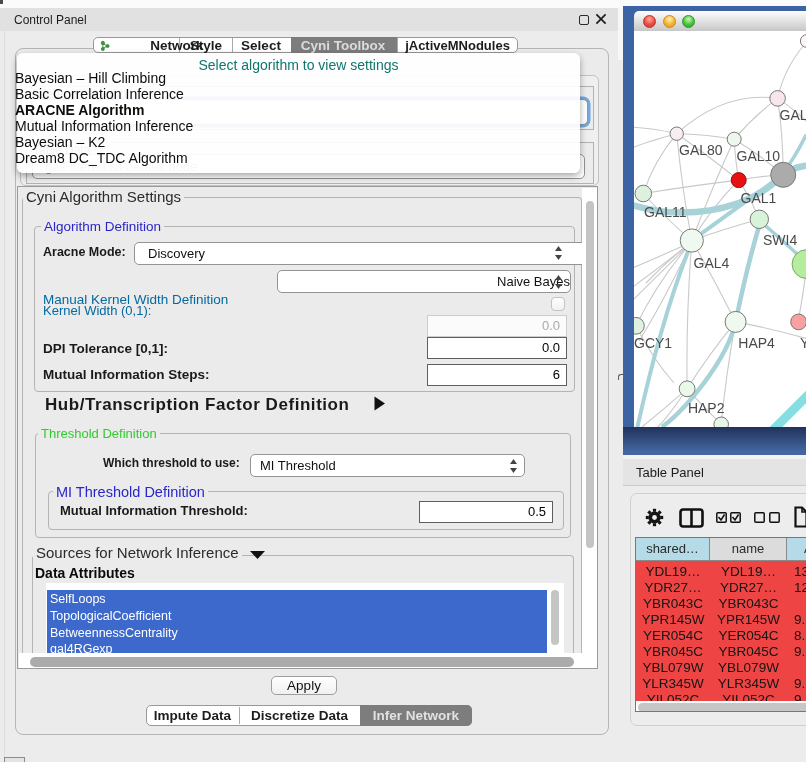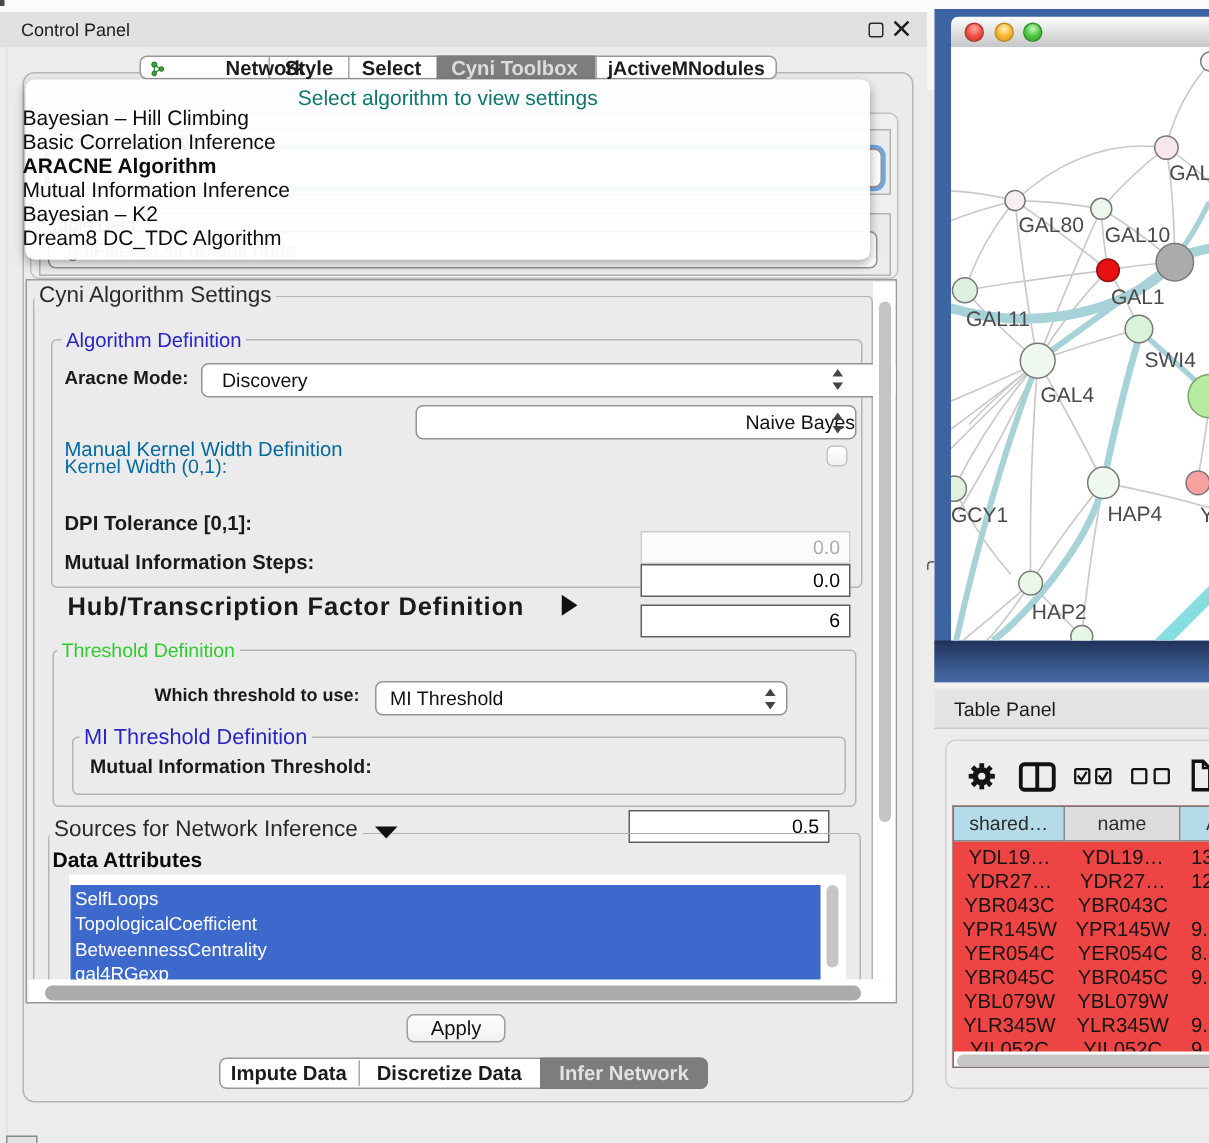--- a/index.html
+++ b/index.html
@@ -3,21 +3,21 @@
 <meta charset="utf-8">
 <style>
   html,body{margin:0;padding:0;}
   body{width:806px;height:762px;overflow:hidden;background:#ececec;
        font-family:"Liberation Sans",sans-serif;}
   .abs{position:absolute;}
   #root{position:relative;width:806px;height:762px;}
   .b{font-weight:bold;}
   .lbl{font-size:12.5px;font-weight:bold;color:#1a1a1a;white-space:nowrap;}
   .glbl{font-size:12.5px;font-weight:normal;color:#0369a1;white-space:nowrap;}
-  .field{box-sizing:border-box;font-size:13px;text-align:right;padding-right:6px;white-space:nowrap;margin-top:39px;}
+  .field{box-sizing:border-box;font-size:13px;text-align:right;padding-right:6px;white-space:nowrap;}
   .combo{box-sizing:border-box;background:#fff;border:1px solid #949494;border-radius:5px;
          font-size:13px;color:#111;white-space:nowrap;}
   .carets{position:absolute;width:9px;height:14px;}
   .grp{box-sizing:border-box;border:1px solid #b4b4b4;border-radius:4px;}
   .gtitle{position:absolute;font-size:12.5px;background:#ebebeb;padding:0 3px;white-space:nowrap;}
 </style>
 </head>
 <body>
 <div id="root">
 

